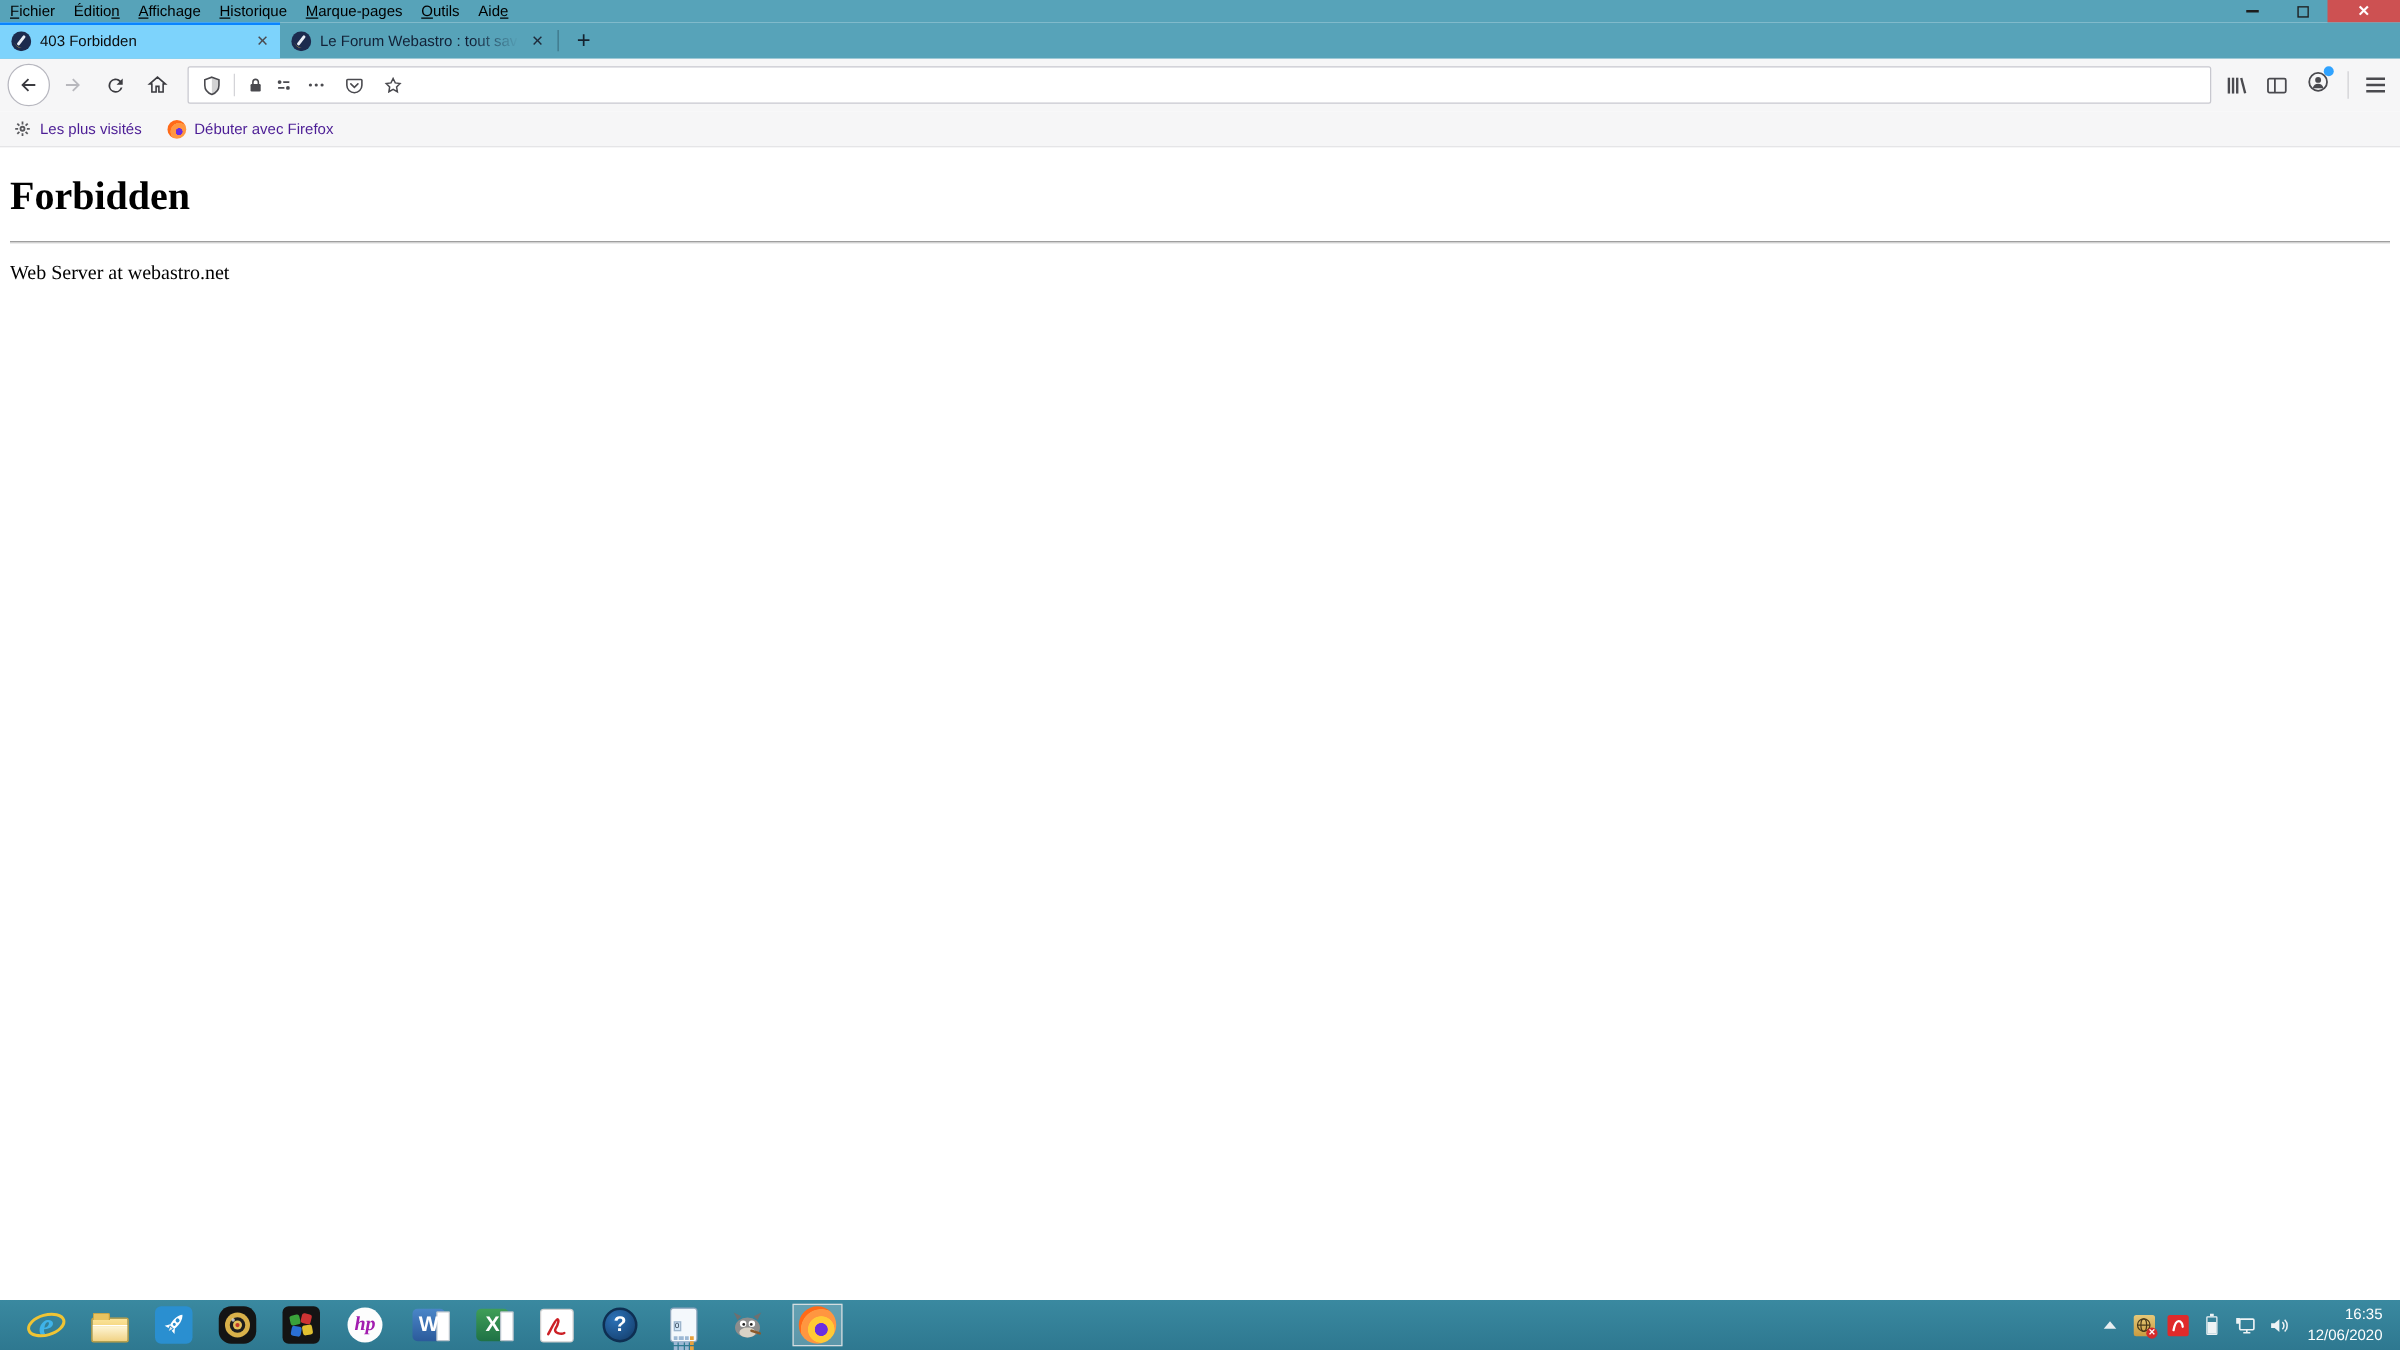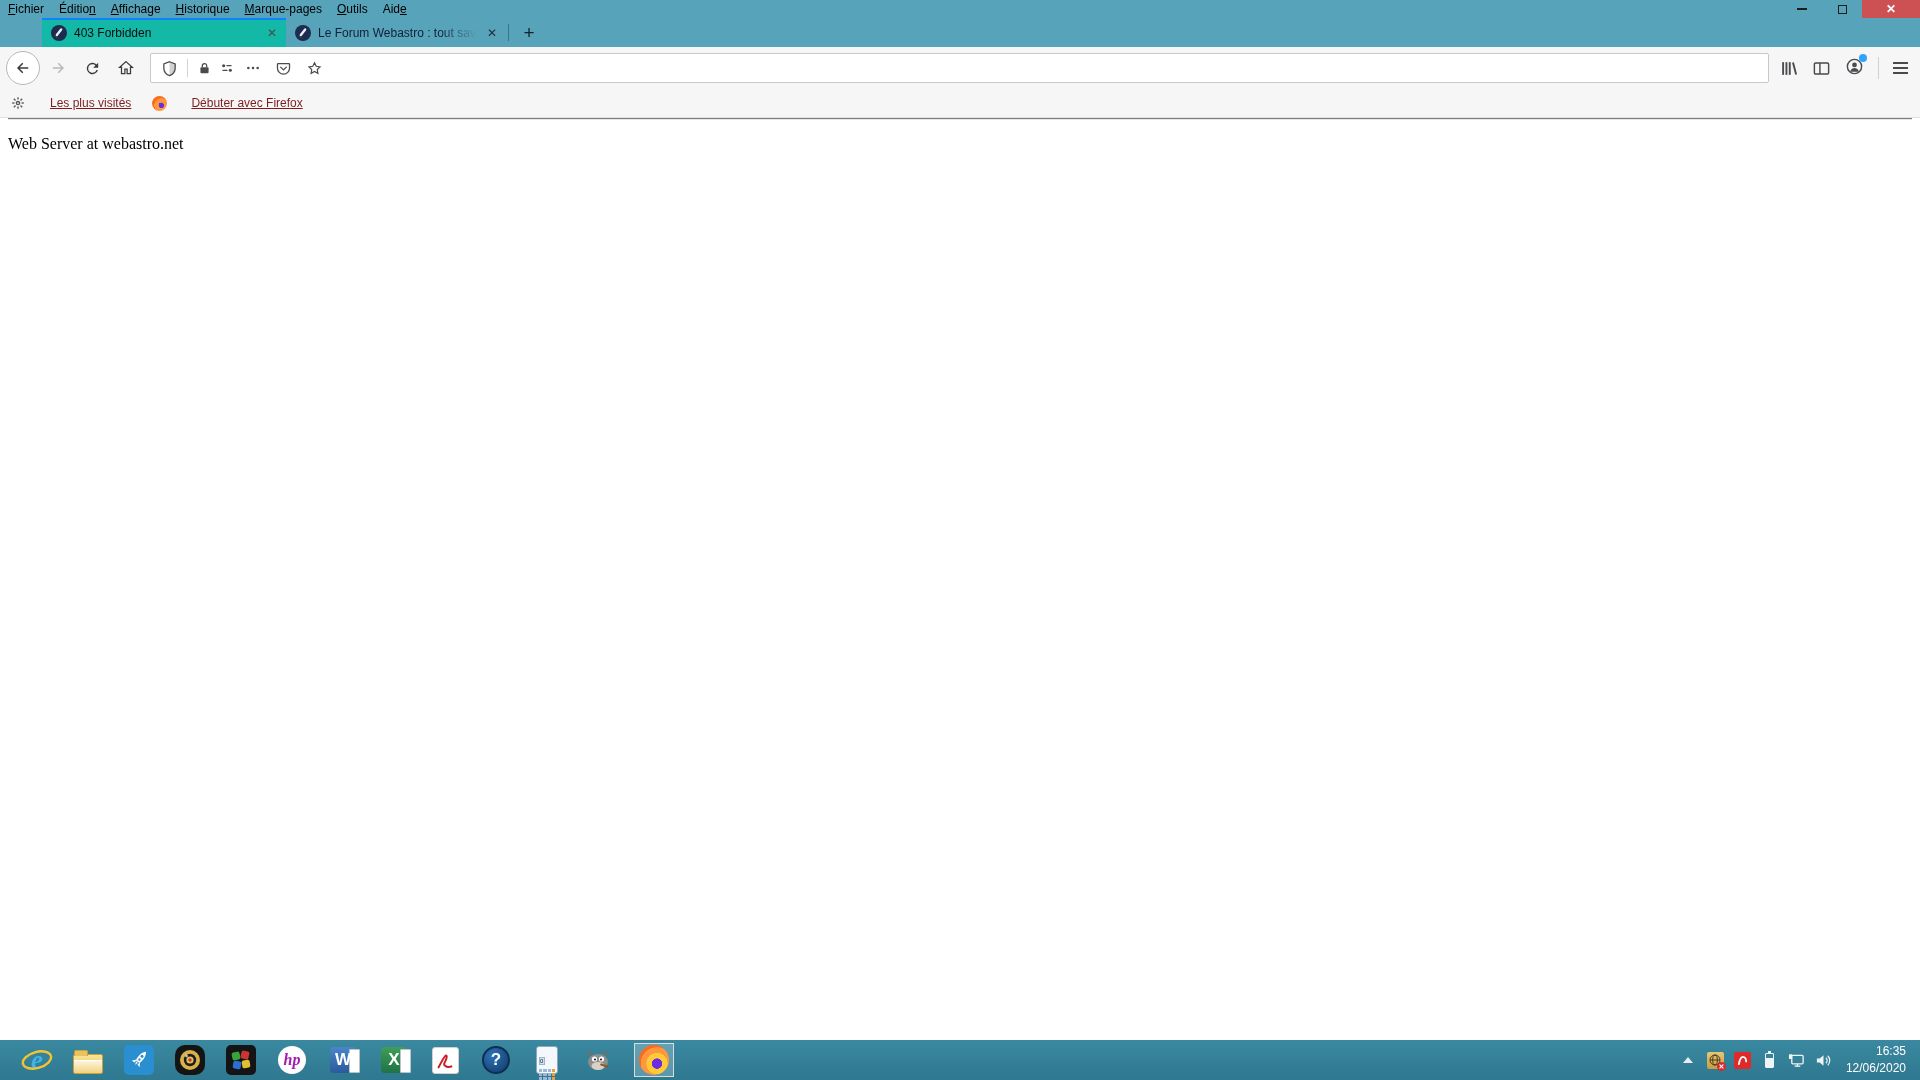--- a/index.html
+++ b/index.html
@@ -24,21 +24,21 @@
   .winbtn.close{width:58px;background:var(--close-button);}
   .min-glyph{width:10px;height:2px;background:#1d1d1d;display:block;}
   .restore-glyph{position:relative;width:9px;height:9px;display:block;}
   .restore-glyph::before{content:"";position:absolute;top:0;right:0;width:7px;height:7px;border:1px solid #1d1d1d;}
   .restore-glyph::after{content:"";position:absolute;bottom:0;left:0;width:7px;height:7px;border:1px solid #1d1d1d;background:var(--titlebar);}
   .close-x{color:#fff;font-size:12px;font-weight:bold;line-height:1;}
 
   
   #tabbar{height:29px;background:var(--titlebar);display:flex;align-items:stretch;flex:0 0 auto;}
   .tab{display:flex;align-items:center;padding:0 9px;font-size:12px;position:relative;}
-  .tab.active{width:244px;background:#14b8a6;color:#0c0c0d;margin-left:42px;}
+  .tab.active{width:224px;background:#7dd3fc;color:#0c0c0d;}
   .tab.active::before{content:"";position:absolute;top:0;left:0;right:0;height:2px;background:var(--active-tab-accent);}
   .tab.inactive{width:220px;color:#122036;}
   .tab-favicon{width:16px;height:16px;margin-right:7px;flex:0 0 auto;}
   .tab-title{flex:1;white-space:nowrap;overflow:hidden;}
   .tab.inactive .tab-title{-webkit-mask-image:linear-gradient(90deg,#000 75%,transparent 98%);mask-image:linear-gradient(90deg,#000 75%,transparent 98%);}
   .tab-close{margin-left:7px;font-size:12px;color:#4a4a4f;line-height:1;flex:0 0 auto;}
   .tab.inactive .tab-close{color:#1e2a3a;}
   .tab-divider{width:1px;height:17px;background:rgba(10,30,40,.35);align-self:center;margin:0 4px 0 2px;}
   .newtab{width:32px;display:flex;align-items:center;justify-content:center;font-size:19px;font-weight:300;color:#14222e;}
 
@@ -55,21 +55,21 @@
   .urlbar-actions{display:flex;align-items:center;gap:14px;margin-left:10px;flex:0 0 auto;}
   .toolbar-right{display:flex;align-items:center;gap:14px;margin:0 6px 0 2px;flex:0 0 auto;}
   .tb-sep{width:1px;height:22px;background:#d0d0d4;}
   .hamburger{display:flex;flex-direction:column;gap:3px;}
   .hamburger span{width:15px;height:2px;background:var(--icon-ink);display:block;}
   .account-wrap{position:relative;}
   .account-wrap .notif-dot{position:absolute;top:-3px;right:-3px;width:8px;height:8px;border-radius:50%;background:#30a3ff;}
 
   
   #bookmarksbar{height:29px;background:var(--toolbar);border-bottom:1px solid #e0e0e2;display:flex;align-items:center;padding-left:10px;gap:20px;flex:0 0 auto;}
-  .bm-item{display:flex;align-items:center;gap:24px;font-size:12px;color:#7f1d1d;text-decoration:underline;}
+  .bm-item{display:flex;align-items:center;gap:6px;font-size:12px;color:#4c1d95;}
   .bm-icon{width:16px;height:16px;display:flex;align-items:center;justify-content:center;}
   .ff-mini{width:15px;height:15px;border-radius:50%;background:radial-gradient(circle at 62% 62%, #6a2de0 0 20%, #ff9640 22% 52%, #ff6a18 54% 78%, #e22850 80%);}
 
   
   #content{flex:1;background:#fff;padding:0 8px;font-family:"Liberation Serif","DejaVu Serif",serif;color:#000;overflow:hidden;}
   #page-heading{font-size:32px;font-weight:bold;margin:20px 0 18px;}
   #page-message{font-size:16px;margin:0 0 17px;}
   #content hr{border:none;height:2px;border-top:1px solid #808080;border-bottom:1px solid #e6e6e6;margin:0 0 15px;}
   #server-note{font-size:16px;}
 
@@ -264,20 +264,21 @@
   </div>
   <div class="bm-item">
     <span class="bm-icon">
         <span class="ff-mini"></span>
       </span>
     <span>Débuter avec Firefox</span>
   </div>
 </div>
 
 <div id="content">
+  <h1 id="page-heading">Forbidden</h1>
   <hr>
   <div id="server-note">Web Server at webastro.net</div>
 </div>
 
 <div id="taskbar">
   <div class="task-icons">
 
     <div class="ticon">
       <span class="ie-e">e</span>
       <svg class="ie-ring" width="32" height="22" viewBox="0 0 32 22">

